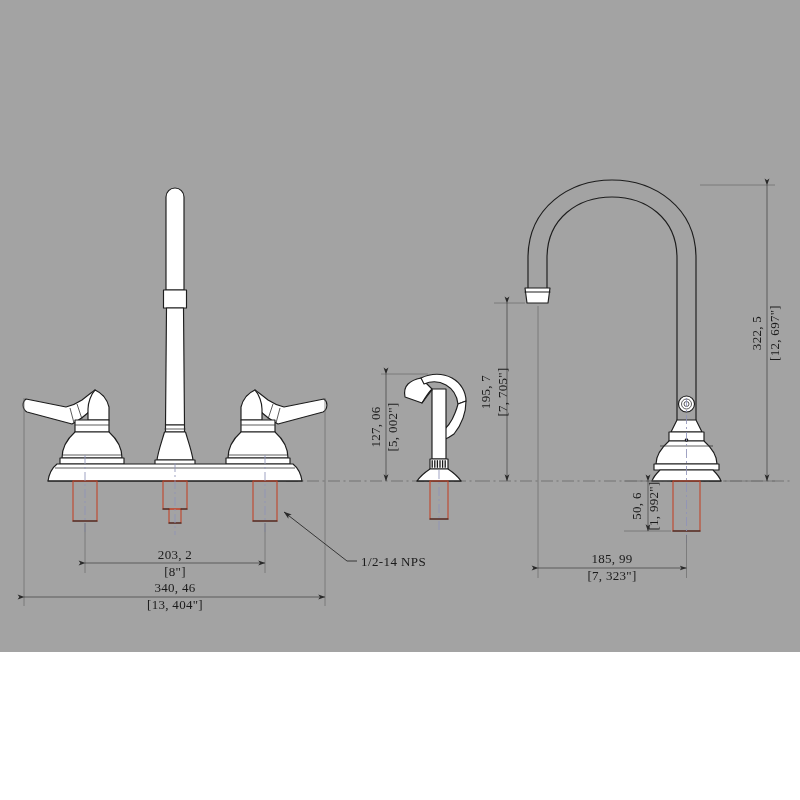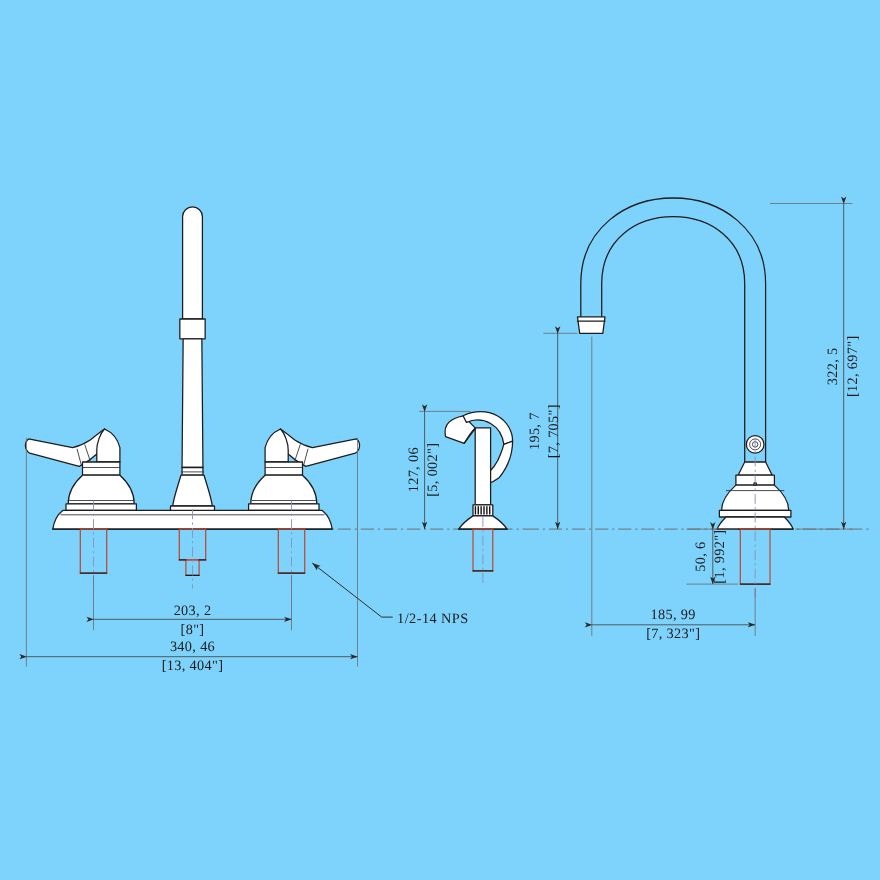--- a/index.html
+++ b/index.html
@@ -10,22 +10,22 @@
   }
   body {
     width: 800px;
     height: 800px;
     overflow: hidden;
     font-family: "Liberation Serif", serif;
   }
   #drawing-root {
     position: relative;
     width: 800px;
-    height: 800px;
-    background: #7dd3fc;
+    height: 652px;
+    background: #a3a3a3;
   }
   svg#cad {
     position: absolute;
     top: 0;
     left: 0;
     width: 800px;
     height: 800px;
     display: block;
   }
   .dim-text {

